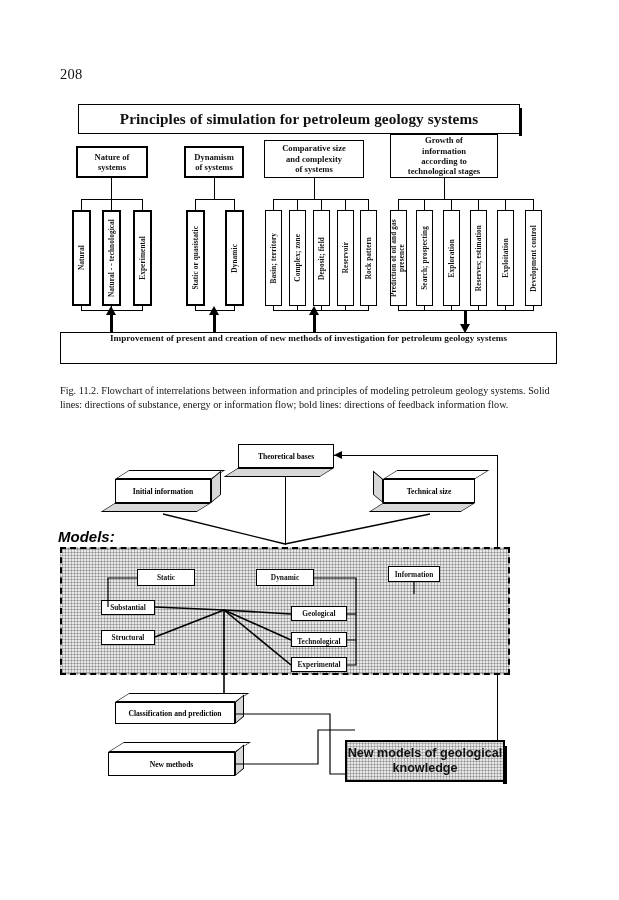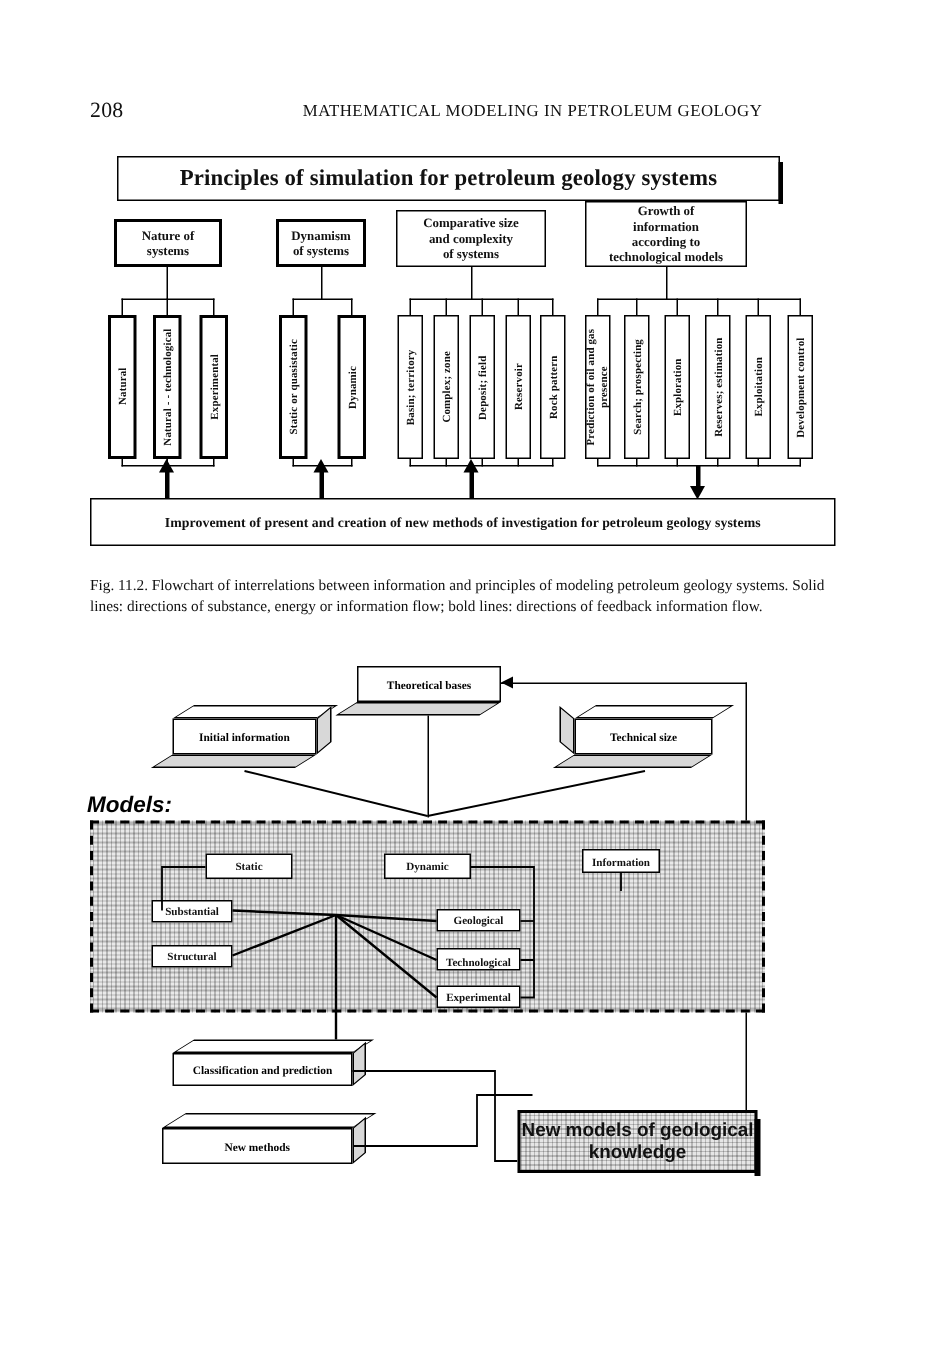--- a/index.html
+++ b/index.html
@@ -46,21 +46,21 @@
   }
   .leaf.thick{border-width:2px;}
   .leaf span{
     writing-mode:vertical-rl;transform:rotate(180deg);
     font-size:7.3px;font-weight:bold;white-space:nowrap;letter-spacing:.1px;
   }
 
   .bottombar{
     position:absolute;left:0;top:228px;width:495px;height:30px;
     border:1.3px solid #000;background:#fff;
-    display:flex;align-items:center;justify-content:center;
+    display:flex;align-items:flex-start;justify-content:center;
     font-weight:bold;font-size:9.2px;letter-spacing:.05px;
   }
 
   .arrow-up{position:absolute;width:0;height:0;
     border-left:5.5px solid transparent;border-right:5.5px solid transparent;
     border-bottom:9px solid #000;}
   .arrow-dn{position:absolute;width:0;height:0;
     border-left:5.5px solid transparent;border-right:5.5px solid transparent;
     border-top:9px solid #000;}
   .stem{position:absolute;background:#000;width:3.4px;}
@@ -112,21 +112,20 @@
     border-right:8px solid #000;}
   svg.rays{position:absolute;left:0;top:0;overflow:visible;}
 </style>
 </head>
 <body>
 
 <div class="page">
 
   <div class="runhead">
     <div class="folio">208</div>
-    <div class="runtitle">MATHEMATICAL MODELING IN PETROLEUM GEOLOGY</div>
   </div>
 
   <div class="fig2">
 
     <div class="banner">
       <span>Principles of simulation for petroleum geology systems</span>
       <span class="shadow"></span>
     </div>
 
     <div class="hdr thick" style="left:16px;top:42px;width:72px;height:32px;flex-direction:column;">
@@ -213,21 +212,21 @@
     <div class="vline" style="left:261px;top:202px;height:5px;"></div>
     <div class="vline" style="left:285px;top:202px;height:5px;"></div>
     <div class="vline" style="left:308px;top:202px;height:5px;"></div>
     <div class="stem" style="left:253px;top:210px;height:18px;"></div>
     <div class="arrow-up" style="left:249px;top:202px;"></div>
 
     <div class="hdr" style="left:330px;top:30px;width:108px;height:44px;flex-direction:column;text-align:center;">
       <span>Growth of</span>
       <span>information</span>
       <span>according to</span>
-      <span>technological models</span>
+      <span>technological stages</span>
     </div>
     <div class="vline" style="left:384px;top:74px;height:22px;"></div>
     <div class="hline" style="left:338px;top:95px;width:136px;"></div>
     <div class="vline" style="left:338px;top:95px;height:12px;"></div>
     <div class="vline" style="left:364px;top:95px;height:12px;"></div>
     <div class="vline" style="left:391px;top:95px;height:12px;"></div>
     <div class="vline" style="left:418px;top:95px;height:12px;"></div>
     <div class="vline" style="left:445px;top:95px;height:12px;"></div>
     <div class="vline" style="left:473px;top:95px;height:12px;"></div>
 

